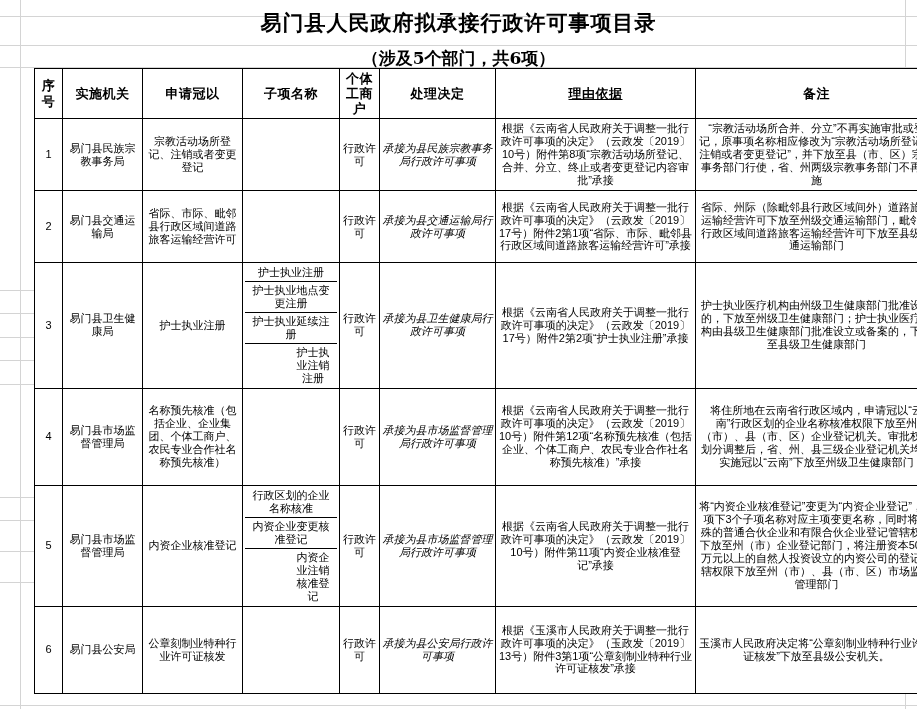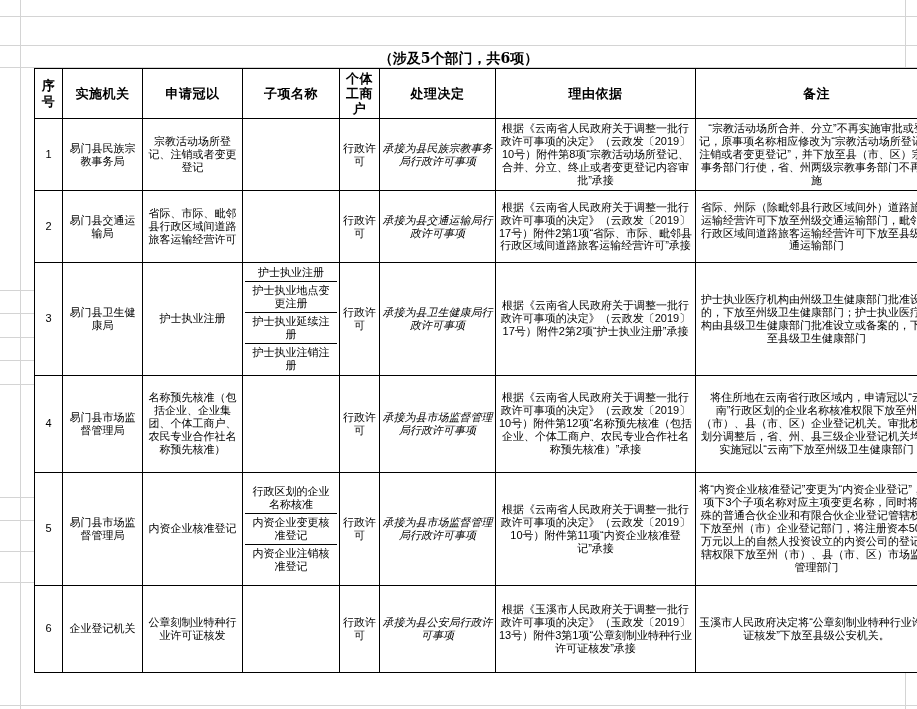--- a/index.html
+++ b/index.html
@@ -70,21 +70,21 @@
     top: 46px;
     width: 893px;
     height: 25px;
     display: flex;
     align-items: center;
     justify-content: center;
   }
   .doc-subtitle {
     font-family: "DejaVu Serif", "Liberation Serif", serif;
     font-weight: bold;
-    font-size: 14px;
+    font-size: 17px;
     color: #000000;
     white-space: nowrap;
   }
 
   table.grid {
     position: absolute;
     left: 34px;
     top: 68px;
     width: 884px;
     border-collapse: collapse;
@@ -108,21 +108,21 @@
     font-size: 13px;
     height: 50px;
     letter-spacing: 0.5px;
   }
   th.h-seq { width: 28px; }
   th.h-org { width: 80px; }
   th.h-item { width: 100px; }
   th.h-sub { width: 97px; }
   th.h-cat { width: 40px; }
   th.h-dec { width: 116px; }
-  th.h-basis { width: 200px; }
+  th.h-basis { width: 200px; text-decoration: underline; }
   th.h-remark { width: 242px; }
 
   td.seq {
     font-family: "Liberation Sans", sans-serif;
     font-size: 11px;
   }
   td.celltext {
     text-align: center;
   }
   td.align-left {
@@ -155,20 +155,21 @@
     justify-content: center;
     text-align: center;
     font-size: 11px;
     line-height: 1.18;
     padding: 2px 3px;
     box-sizing: border-box;
     flex: 1 1 auto;
   }
   .sub-stack .sub-cell:last-child {
     border-bottom: none;
+    margin-left: 44px;
   }
   .empty-sub { }
 </style>
 </head>
 <body>
 
 <div class="sheet-grid">
   <div class="h" style="top:16px"></div>
   <div class="h" style="top:45px"></div>
   <div class="h" style="top:67px"></div>
@@ -181,20 +182,23 @@
   <div class="h" style="top:520px"></div>
   <div class="h" style="top:551px"></div>
   <div class="h" style="top:582px"></div>
   <div class="h" style="top:705px"></div>
   <div class="v" style="left:20px"></div>
   <div class="v" style="left:905px"></div>
 </div>
 
 <div class="page">
 
+  <div class="title-band">
+    <div class="doc-title">易门县人民政府拟承接行政许可事项目录</div>
+  </div>
 
   <div class="subtitle-band">
     <div class="doc-subtitle">（涉及5个部门，共6项）</div>
   </div>
 
   <table class="grid">
     <thead>
       <tr>
         <th class="h-seq">序号</th>
         <th class="h-org">实施机关</th>
@@ -265,21 +269,21 @@
               <div class="sub-cell">内资企业注销核准登记</div>
             </div>
           </td>
           <td class="celltext">行政许可</td>
           <td class="align-left">承接为县市场监督管理局行政许可事项</td>
           <td class="basis">根据《云南省人民政府关于调整一批行政许可事项的决定》（云政发〔2019〕10号）附件第11项“内资企业核准登记”承接</td>
           <td class="remark">将“内资企业核准登记”变更为“内资企业登记”，其项下3个子项名称对应主项变更名称，同时将特殊的普通合伙企业和有限合伙企业登记管辖权限下放至州（市）企业登记部门，将注册资本5000万元以上的自然人投资设立的内资公司的登记管辖权限下放至州（市）、县（市、区）市场监督管理部门</td>
         </tr>
         <tr style="height: 87px;">
           <td class="seq">6</td>
-          <td class="celltext">企业登记机关</td>
+          <td class="celltext">易门县公安局</td>
           <td class="celltext">公章刻制业特种行业许可证核发</td>
           <td class="subitem empty-sub"></td>
           <td class="celltext">行政许可</td>
           <td class="align-left">承接为县公安局行政许可事项</td>
           <td class="basis">根据《玉溪市人民政府关于调整一批行政许可事项的决定》（玉政发〔2019〕13号）附件3第1项“公章刻制业特种行业许可证核发”承接</td>
           <td class="remark">玉溪市人民政府决定将“公章刻制业特种行业许可证核发”下放至县级公安机关。</td>
         </tr>
       </tbody>
   </table>
 

